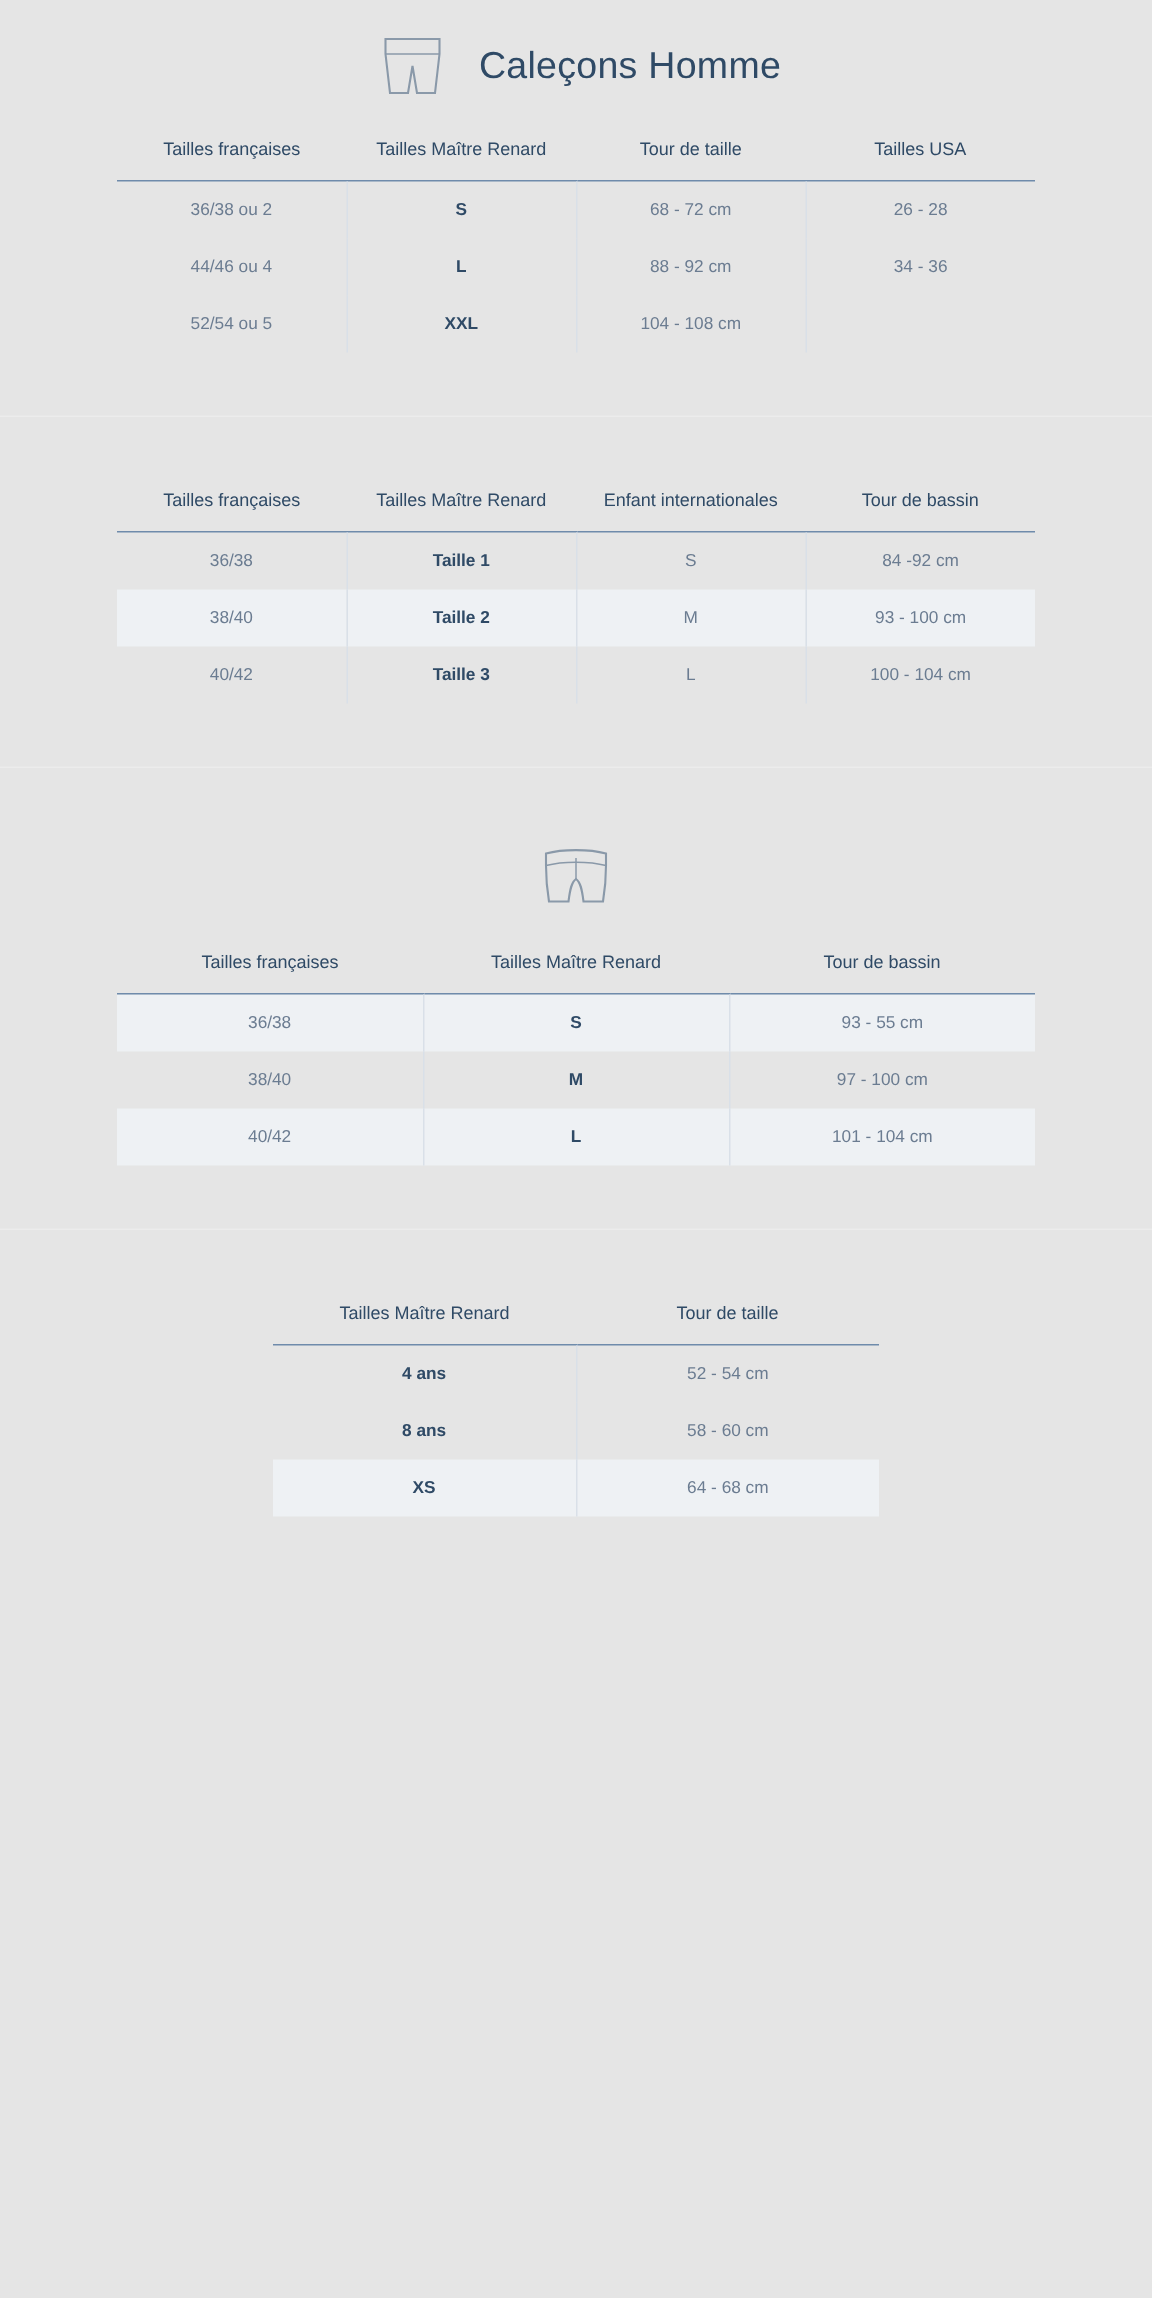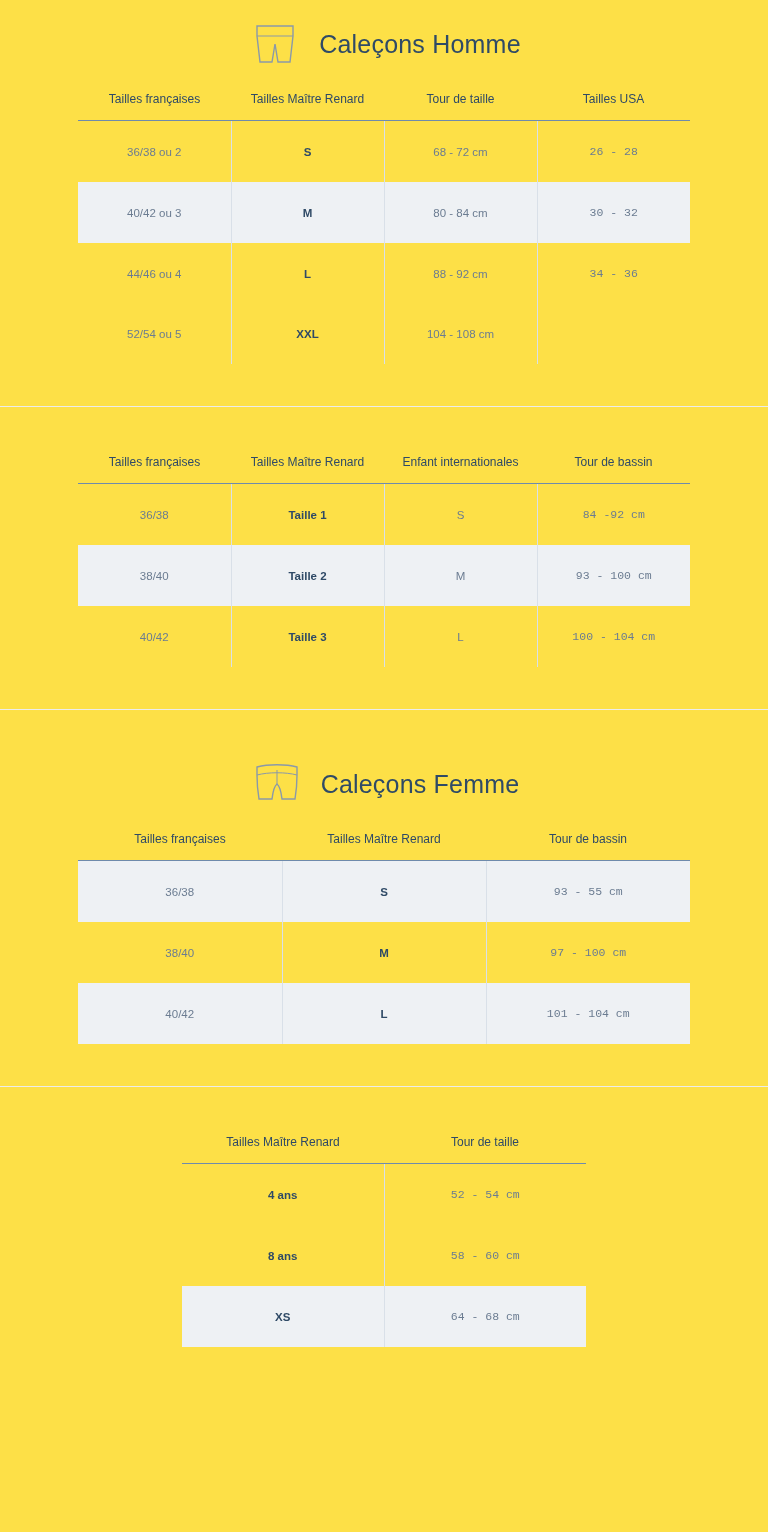--- a/index.html
+++ b/index.html
@@ -10,21 +10,21 @@
   }
   body {
     width: 768px;
     font-family: "Liberation Sans", sans-serif;
     color: #5a6b80;
     -webkit-font-smoothing: antialiased;
   }
   .page {
     width: 768px;
     min-height: 1532px;
-    background: #fde047;
+    background: #e5e5e5;
     position: relative;
   }
 
   
   .section {
     padding: 0;
   }
   .section-inner {
     padding-top: 18px;
   }
@@ -73,27 +73,26 @@
     padding: 0 6px 14px 6px;
     text-align: center;
     border-bottom: 1.5px solid #6f8bab;
     vertical-align: bottom;
     white-space: nowrap;
   }
   table.size-table tbody td {
     font-size: 11.5px;
     color: #6b7c91;
     text-align: center;
-    padding: 24px 6px;
+    padding: 13px 6px;
     border-right: 1px solid #d9e0e8;
     height: 38px;
   }
   table.size-table tbody td:last-child {
     border-right: none;
-    font-family: Liberation Mono, monospace;
   }
   table.size-table tbody tr.alt td {
     background: #eef1f4;
   }
   table.size-table tbody td.mr {
     font-weight: bold;
     color: #2f4a66;
   }
 
   
@@ -156,26 +155,20 @@
             <th>Tailles USA</th>
           </tr>
         </thead>
         <tbody>
           <tr>
             <td>36/38 ou 2</td>
             <td class="mr">S</td>
             <td>68 - 72 cm</td>
             <td>26 - 28</td>
           </tr>
-          <tr class="alt">
-            <td>40/42 ou 3</td>
-            <td class="mr">M</td>
-            <td>80 - 84 cm</td>
-            <td>30 - 32</td>
-          </tr>
           <tr>
             <td>44/46 ou 4</td>
             <td class="mr">L</td>
             <td>88 - 92 cm</td>
             <td>34 - 36</td>
           </tr>
           <tr>
             <td>52/54 ou 5</td>
             <td class="mr">XXL</td>
             <td>104 - 108 cm</td>
@@ -237,21 +230,20 @@
     <div class="section-inner">
       <div class="spacer-md"></div>
       <div class="heading">
         <span class="icon">
           <svg width="54" height="44" viewBox="0 0 54 44" fill="none" stroke="#8a99a9" stroke-width="1.4">
             <path d="M7 5 C18 2 36 2 47 5 v8 c0 10 -1 18 -2 24 h-13 c-1 -8 -2 -13 -5 -15 -3 2 -4 7 -5 15 h-13 c-1 -6 -2 -14 -2 -24 z"></path>
             <path d="M27 8 v14" stroke-width="1"></path>
             <path d="M7 13 C18 10 36 10 47 13" stroke-width="1"></path>
           </svg>
         </span>
-        <h2>Caleçons Femme</h2>
       </div>
 
       <table class="size-table t-calfemme">
         <colgroup>
             <col class="c0">
             <col class="c1">
             <col class="c2">
           </colgroup>
         <thead>
           <tr>

